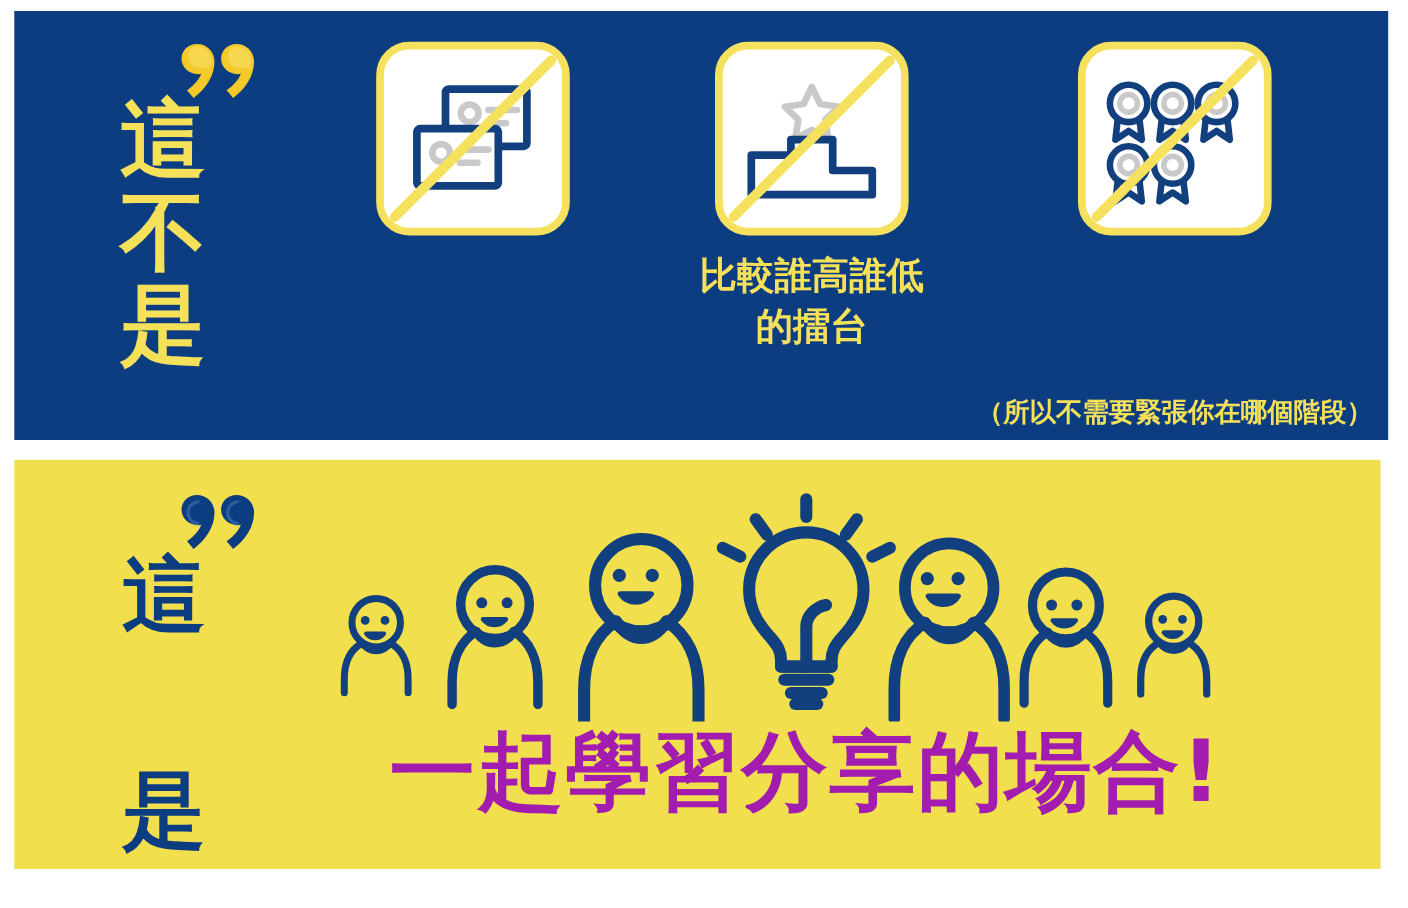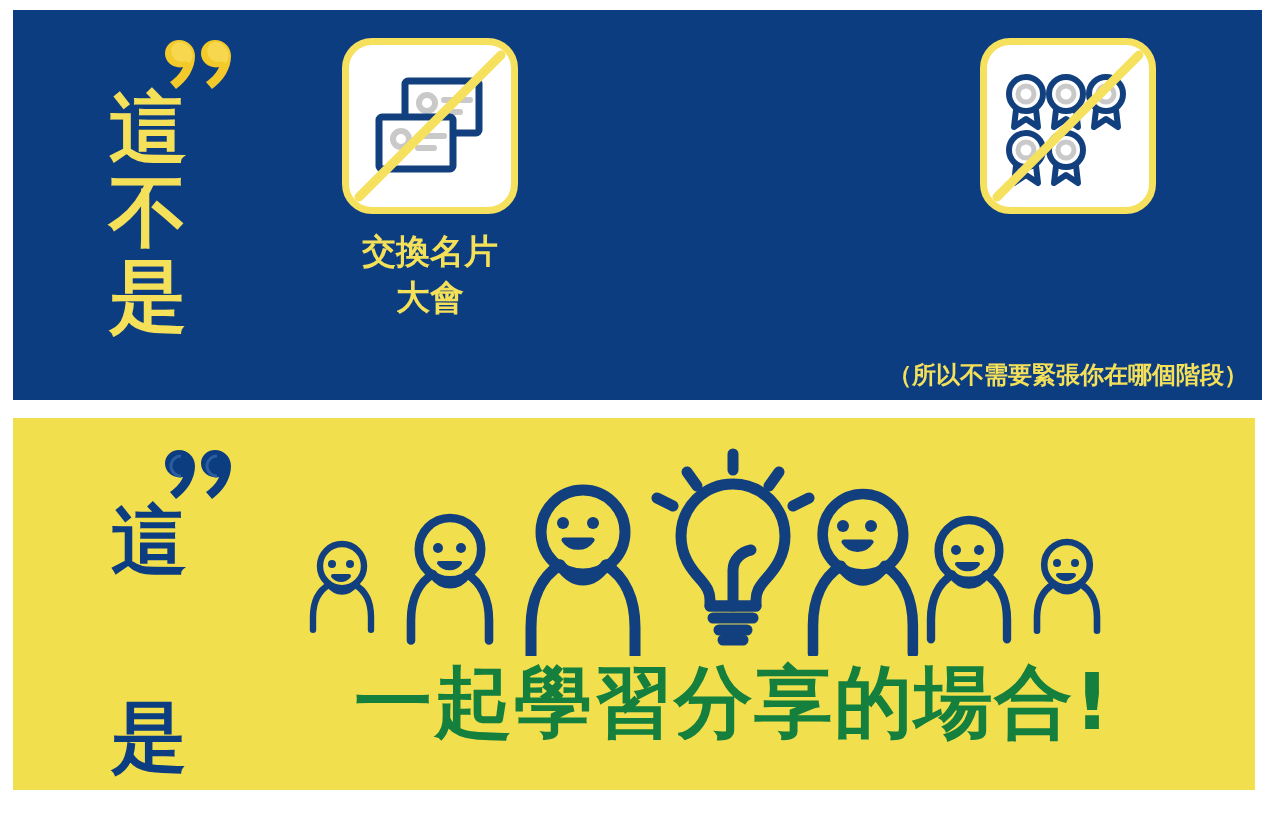--- a/index.html
+++ b/index.html
@@ -81,21 +81,21 @@
     font-family:"DejaVu Sans","Liberation Sans",sans-serif;
   }
   .vert-word-dark .w2{position:absolute;left:0;top:196px;}
 
   .people{position:absolute;left:280px;top:28px;width:860px;height:210px;}
   .people svg{display:block;width:100%;height:100%;}
 
   .big-line{
     position:absolute;left:240px;top:240px;width:960px;
     text-align:center;
-    color:#15803d;
+    color:#a21caf;
     font-size:78px;line-height:88px;font-weight:bold;
     letter-spacing:2px;
     font-family:"DejaVu Sans","Liberation Sans",sans-serif;
     white-space:nowrap;
   }
 </style>
 </head>
 <body>
 
 <div class="stage">
@@ -133,24 +133,33 @@
             <rect x="92" y="64" width="22" height="6" rx="3" fill="#c9c9c9"></rect>
 
             <rect x="30" y="72" width="74" height="52" rx="3" fill="#ffffff" stroke="#12407f" stroke-width="7"></rect>
             <circle cx="52" cy="94" r="8" fill="none" stroke="#c9c9c9" stroke-width="6"></circle>
             <rect x="66" y="88" width="32" height="6" rx="3" fill="#c9c9c9"></rect>
             <rect x="66" y="100" width="22" height="6" rx="3" fill="#c9c9c9"></rect>
 
             <line x1="10" y1="152" x2="152" y2="10" stroke="#f6e15e" stroke-width="9" stroke-linecap="round"></line>
           </svg>
         </div>
-        <div class="card-label">交換名片
-大會</div>
-      </div>
-
+      </div>
+
+      <div class="card-col col-2">
+        <div class="icon-box">
+          <svg viewBox="0 0 162 162">
+            <path d="M81 34l7.5 15.5 17 2.5-12.3 12 2.9 17L81 73l-15.1 8 2.9-17-12.3-12 17-2.5z" fill="#ffffff" stroke="#c9c9c9" stroke-width="6" stroke-linejoin="round"></path>
+            <path d="M62 82h38v28h36v22H26v-36h36z" fill="#ffffff" stroke="#12407f" stroke-width="7" stroke-linejoin="round"></path>
+            <line x1="10" y1="152" x2="152" y2="10" stroke="#f6e15e" stroke-width="9" stroke-linecap="round"></line>
+          </svg>
+        </div>
+        <div class="card-label">比較誰高誰低
+的擂台</div>
+      </div>
 
       <div class="card-col col-3">
         <div class="icon-box">
           <svg viewBox="0 0 162 162">
             <g fill="#ffffff" stroke="#12407f" stroke-width="6" stroke-linejoin="round">
               <g transform="translate(22,30)">
                 <path d="M8 26l-3 26 12-8 12 8-3-26z"></path>
                 <circle cx="17" cy="19" r="17"></circle>
                 <circle cx="17" cy="19" r="8" stroke="#c9c9c9" stroke-width="5"></circle>
               </g>

